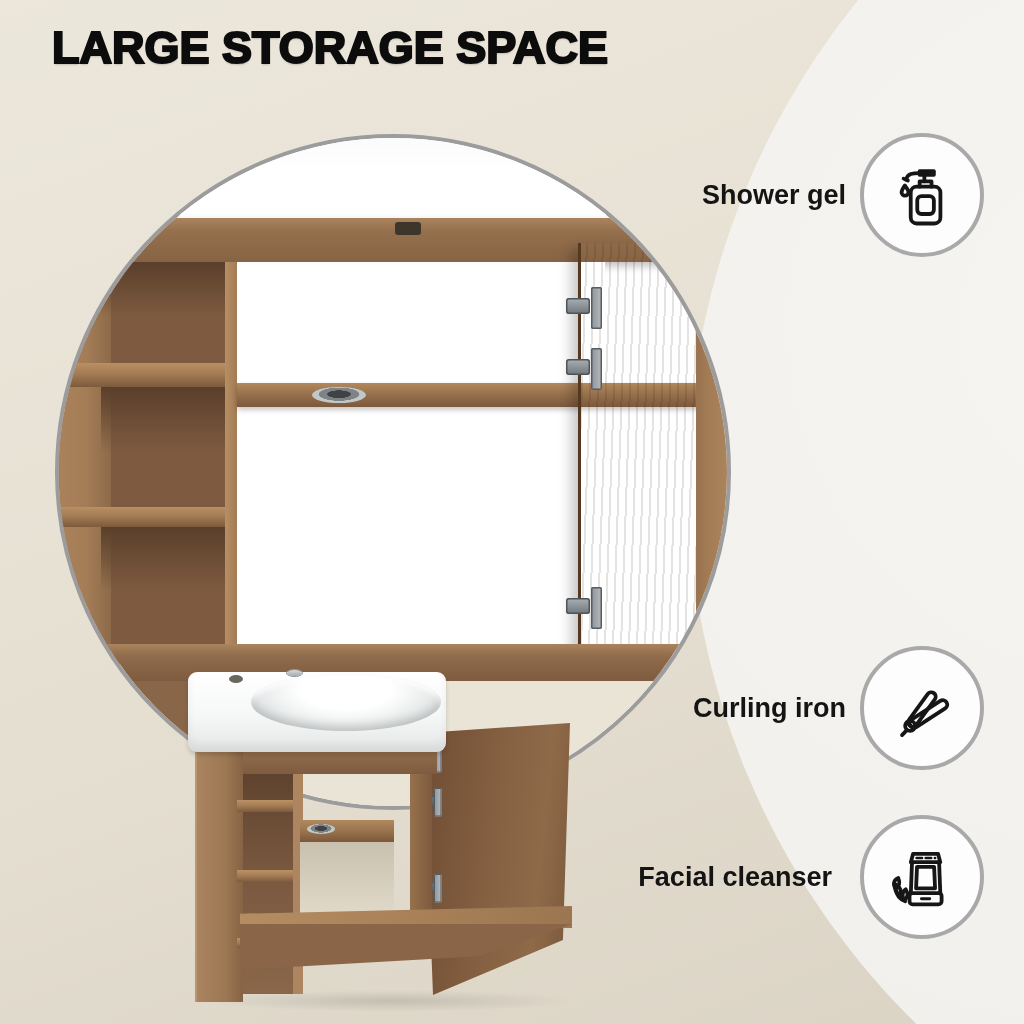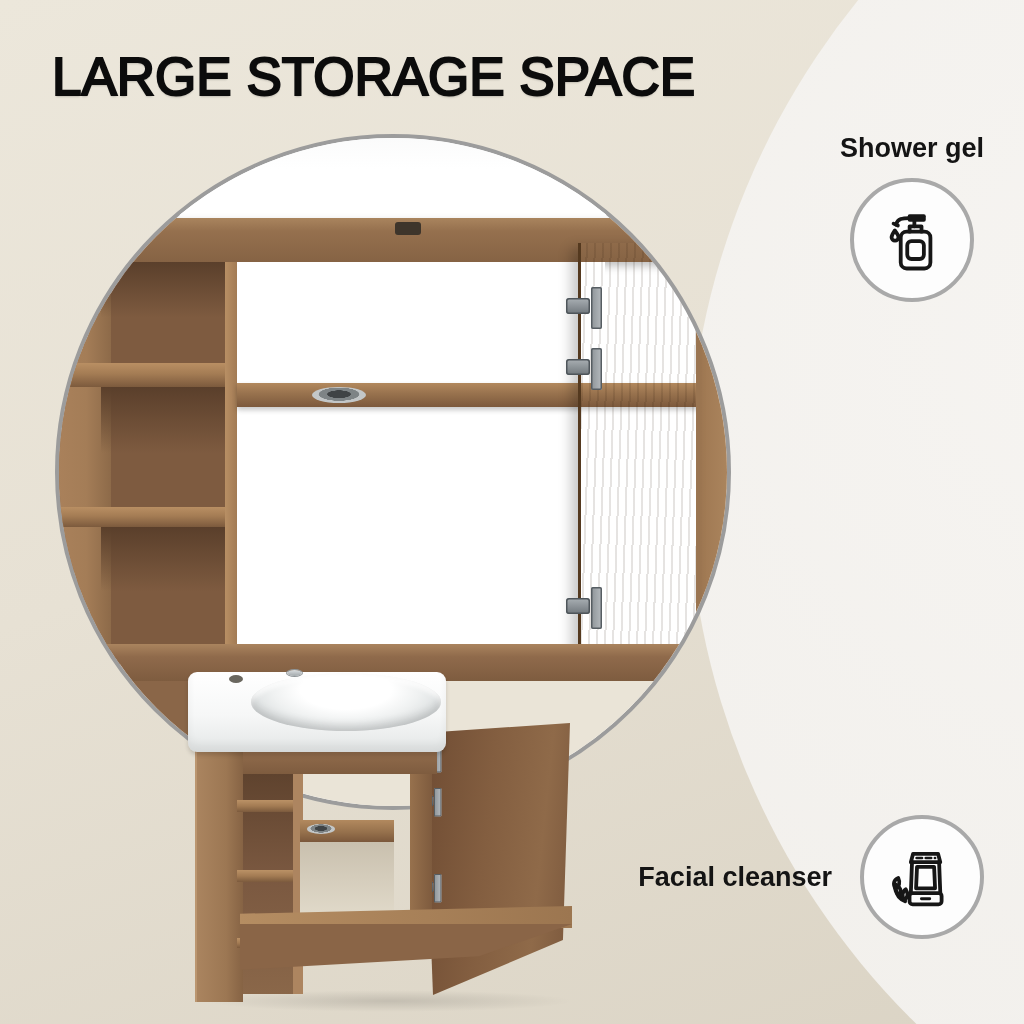--- a/index.html
+++ b/index.html
@@ -6,21 +6,21 @@
     font-family:"Liberation Sans", sans-serif;}
   #canvas{position:relative;width:1024px;height:1024px;
     background:linear-gradient(160deg,#ece7db 0%,#e7e1d4 45%,#dbd4c5 100%);overflow:hidden;}
   .abs{position:absolute;}
 
   
   #bg-circle{left:688px;top:-282px;width:1524px;height:1524px;border-radius:50%;
     background:radial-gradient(circle at 30% 40%, #f6f4f1 0%, #f1efeb 70%);}
 
   
-  #title{left:52px;top:46px;font-size:53px;font-weight:400;color:#0c0c0c;
+  #title{left:52px;top:22px;font-size:45px;font-weight:700;color:#0c0c0c;
     letter-spacing:0px;-webkit-text-stroke:2.2px #0c0c0c;white-space:nowrap;
     text-shadow:0 2px 2px rgba(0,0,0,0.18);}
 
   
   #magnifier{left:55px;top:134px;width:668px;height:668px;border:4px solid #9c9c9c;
     border-radius:50%;overflow:hidden;background:#fff;}
   #magnifier .abs{position:absolute;}
   .sink-big{left:-44px;top:-122px;width:756px;height:218px;border-radius:50%;
     background:linear-gradient(180deg,#dfe2e3 0%,#f4f5f5 35%,#ffffff 70%);
     box-shadow:inset 0 -10px 14px rgba(255,255,255,.9), inset 0 16px 16px -8px #b9bdbe;}
@@ -181,38 +181,50 @@
     <div class="abs grommet" style="left:122px;top:164px;width:28px;height:10px;"></div>
     <div class="abs shadow-sm"></div>
     <div class="abs plat-top"></div>
     <div class="abs plat-front"></div>
     <div class="abs sink-sm"></div>
     <div class="abs basin-sm"></div>
     <div class="abs faucet-hole"></div>
     <div class="abs drain-dot"></div>
   </div>
 
-  <div class="feature-row" style="top:133px;flex-direction:column;">
+  <div class="feature-row" style="top:133px;">
     <span class="feature-label">Shower gel</span>
     <div class="icon-circle">
       <svg viewBox="0 0 64 64">
         <rect x="22.5" y="25" width="25" height="31" rx="5"></rect>
         <rect x="28" y="33" width="14" height="15" rx="3.5"></rect>
         <path d="M30 25 v-4.5 h10 V25"></path>
         <path d="M34 20.5 V15"></path>
         <path d="M30 15 h12 v-3 h-12 z"></path>
         <path d="M30 13.5 c-6 0 -10 0.5 -11.5 5.5"></path>
         <path d="M16.5 18.2 l3.6 1.6"></path>
         <path d="M17.5 24 c-1.8 2.8 -2.7 4 -2.7 5.6 a2.9 2.9 0 0 0 5.8 0 c0 -1.6 -1 -2.8 -3.1 -5.6 z"></path>
       </svg>
     </div>
   </div>
 
 
 
+  <div class="feature-row" style="top:646px;">
+    <span class="feature-label">Curling iron</span>
+    <div class="icon-circle">
+      <svg viewBox="0 0 64 64">
+        <rect x="18.25" y="13" width="7.5" height="34" rx="3.75" transform="rotate(36 22 47)"></rect>
+        <rect x="18.25" y="10.5" width="7.5" height="36.5" rx="3.75" transform="rotate(57 22 47)"></rect>
+        <circle cx="22" cy="47" r="4.2"></circle>
+        <circle cx="22.4" cy="46.2" r="1.4" fill="#161616" stroke="none"></circle>
+        <path d="M19 50.8 L15.2 54.8"></path>
+      </svg>
+    </div>
+  </div>
 
   <div class="feature-row" style="top:815px;gap:28px;">
     <span class="feature-label">Facial cleanser</span>
     <div class="icon-circle">
       <svg viewBox="0 0 64 64">
         <path d="M24.5 12.5 h21 l1.9 7 h-24.8 z"></path>
         <path d="M27.5 16 h15.5" stroke-width="2.3" stroke-dasharray="4.5 3.2"></path>
         <path d="M23.6 19.5 L22.6 45.5 M46.4 19.5 L47.4 45.5"></path>
         <path d="M27.8 23.5 L27 41.5 h16 L42.2 23.5 z"></path>
         <rect x="21.5" y="45.5" width="27" height="9.5" rx="2.6"></rect>

